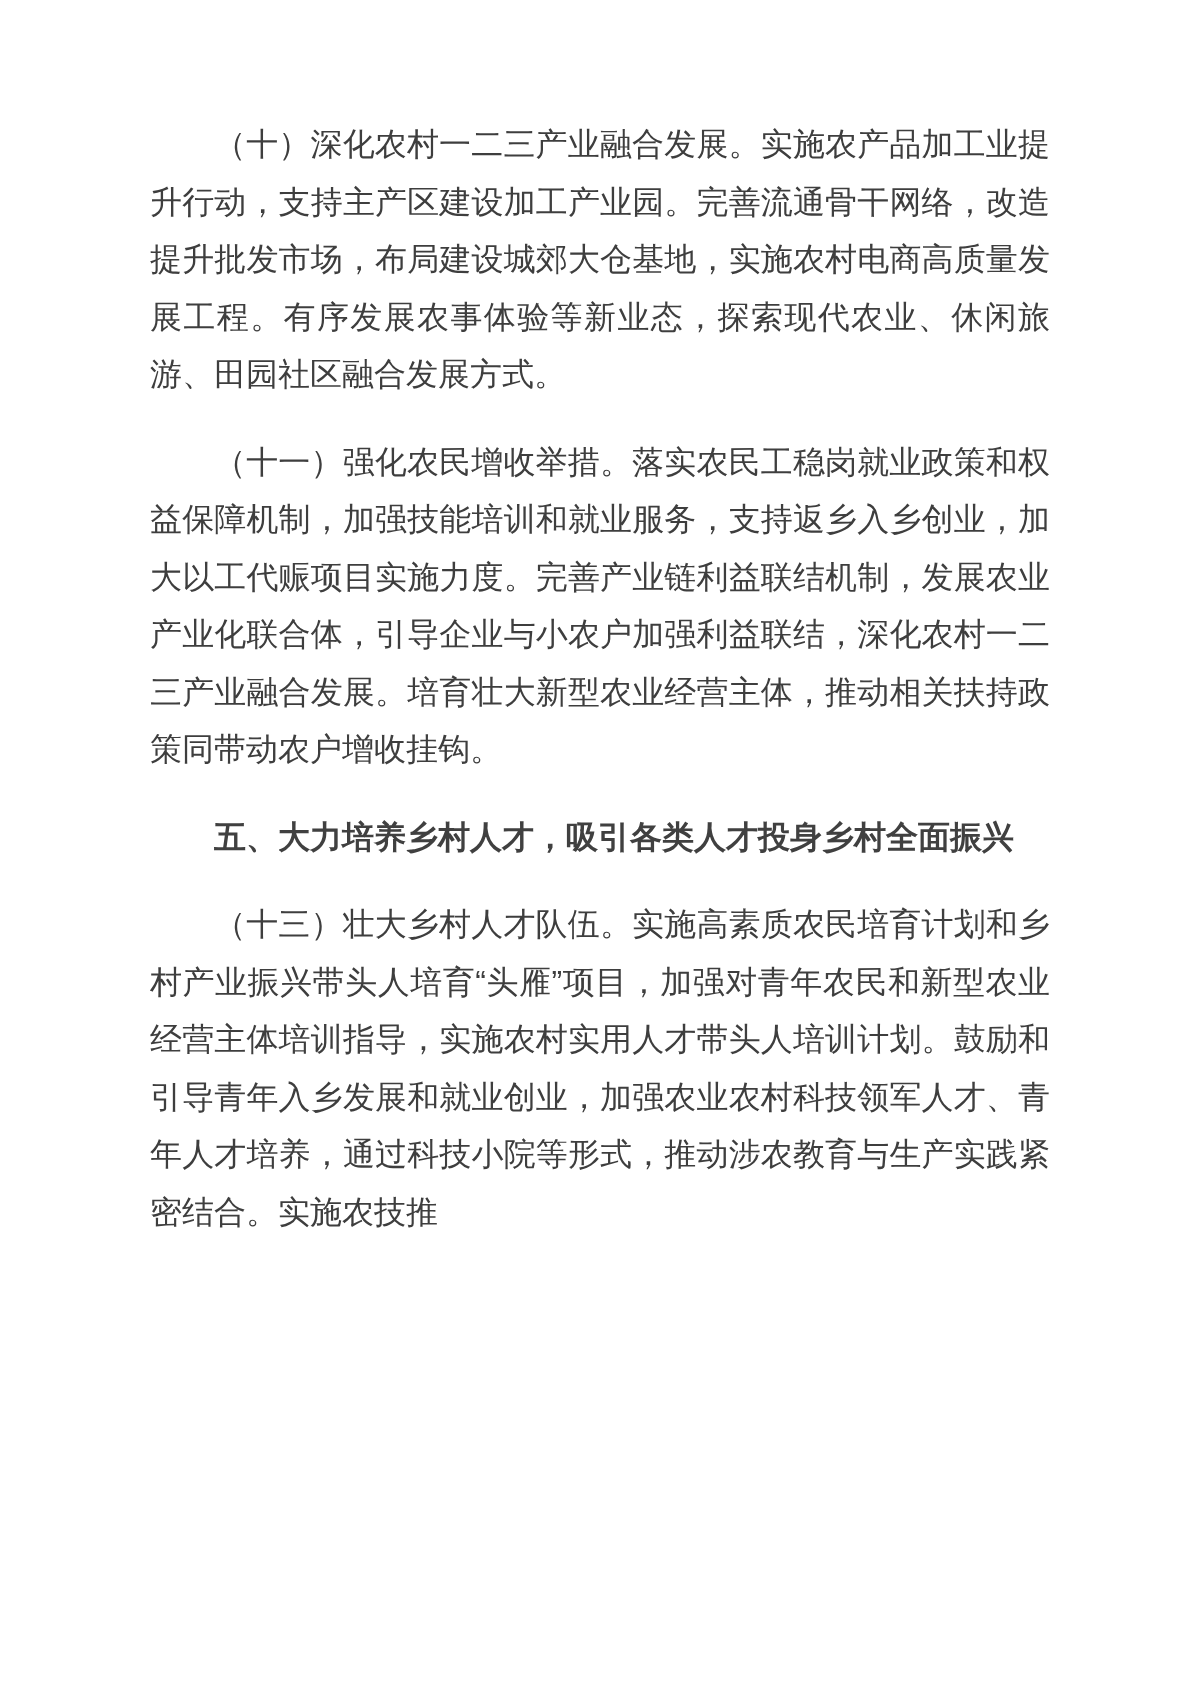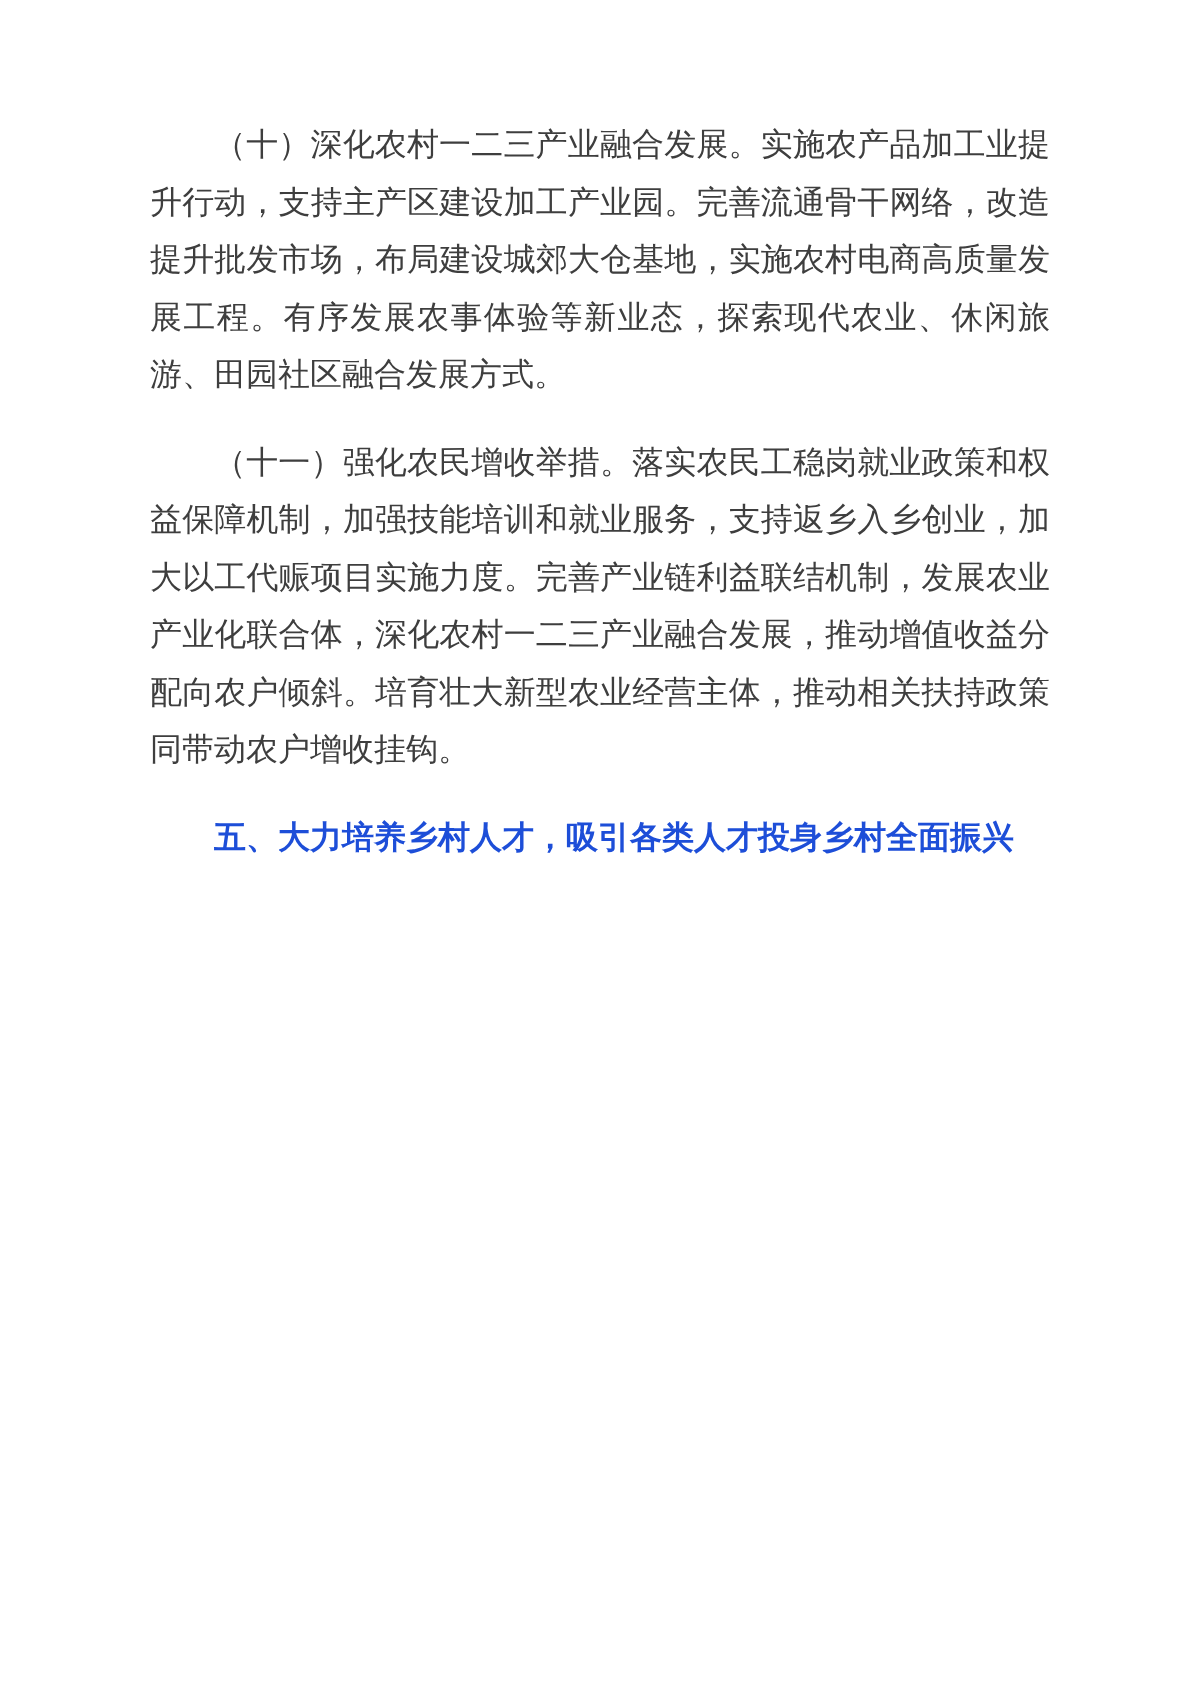--- a/index.html
+++ b/index.html
@@ -31,29 +31,30 @@
     color: #3e3e3e;
     text-align: justify;
     text-justify: inter-ideograph;
     text-indent: 2em;
     word-break: break-all;
     margin: 0 0 30px 0;
   }
   .heading {
     font-size: 32px;
     line-height: 57.5px;
-    color: #1d4ed8;
+    color: #404040;
     font-weight: 700;
     text-indent: 2em;
     word-break: break-all;
     margin: 0 0 30px 0;
   }
 </style>
 </head>
 <body>
 
 <main class="page">
   <article class="doc">
     <p class="para">（十）深化农村一二三产业融合发展。实施农产品加工业提升行动，支持主产区建设加工产业园。完善流通骨干网络，改造提升批发市场，布局建设城郊大仓基地，实施农村电商高质量发展工程。有序发展农事体验等新业态，探索现代农业、休闲旅游、田园社区融合发展方式。</p>
-    <p class="para">（十一）强化农民增收举措。落实农民工稳岗就业政策和权益保障机制，加强技能培训和就业服务，支持返乡入乡创业，加大以工代赈项目实施力度。完善产业链利益联结机制，发展农业产业化联合体，深化农村一二三产业融合发展，推动增值收益分配向农户倾斜。培育壮大新型农业经营主体，推动相关扶持政策同带动农户增收挂钩。</p>
+    <p class="para">（十一）强化农民增收举措。落实农民工稳岗就业政策和权益保障机制，加强技能培训和就业服务，支持返乡入乡创业，加大以工代赈项目实施力度。完善产业链利益联结机制，发展农业产业化联合体，引导企业与小农户加强利益联结，深化农村一二三产业融合发展。培育壮大新型农业经营主体，推动相关扶持政策同带动农户增收挂钩。</p>
     <h2 class="heading">五、大力培养乡村人才，吸引各类人才投身乡村全面振兴</h2>
+    <p class="para">（十三）壮大乡村人才队伍。实施高素质农民培育计划和乡村产业振兴带头人培育“头雁”项目，加强对青年农民和新型农业经营主体培训指导，实施农村实用人才带头人培训计划。鼓励和引导青年入乡发展和就业创业，加强农业农村科技领军人才、青年人才培养，通过科技小院等形式，推动涉农教育与生产实践紧密结合。实施农技推</p>
   </article>
 </main>
 
 </body></html>

